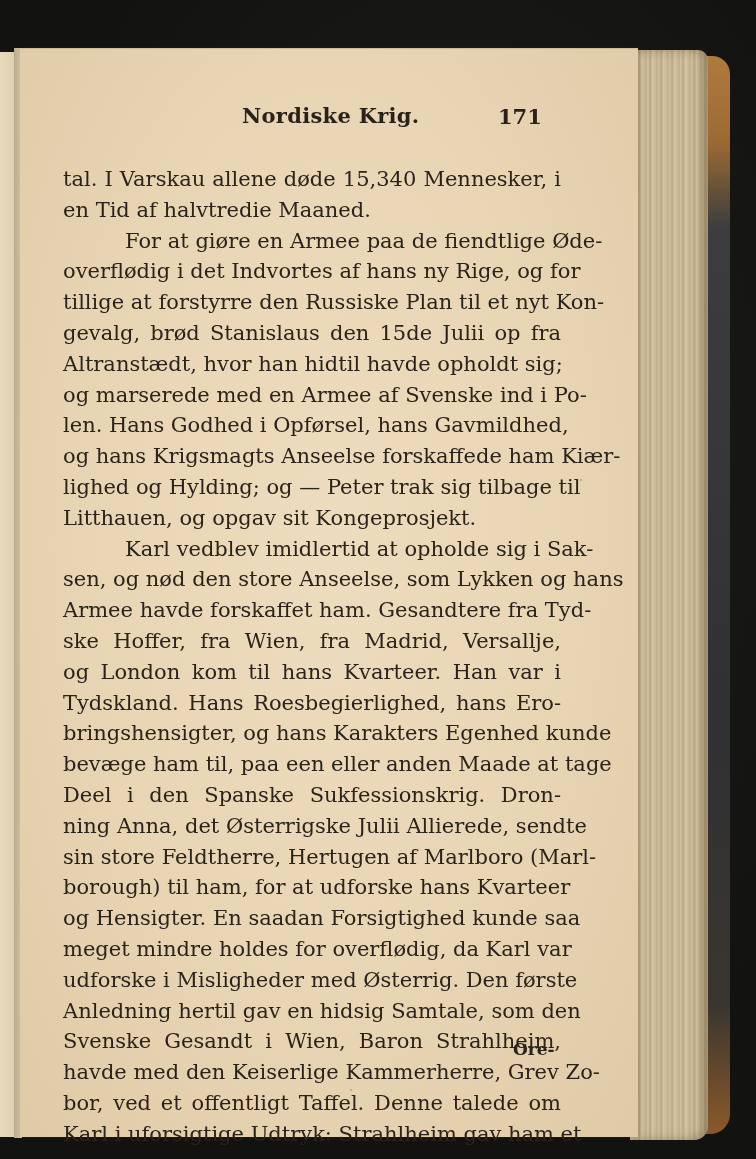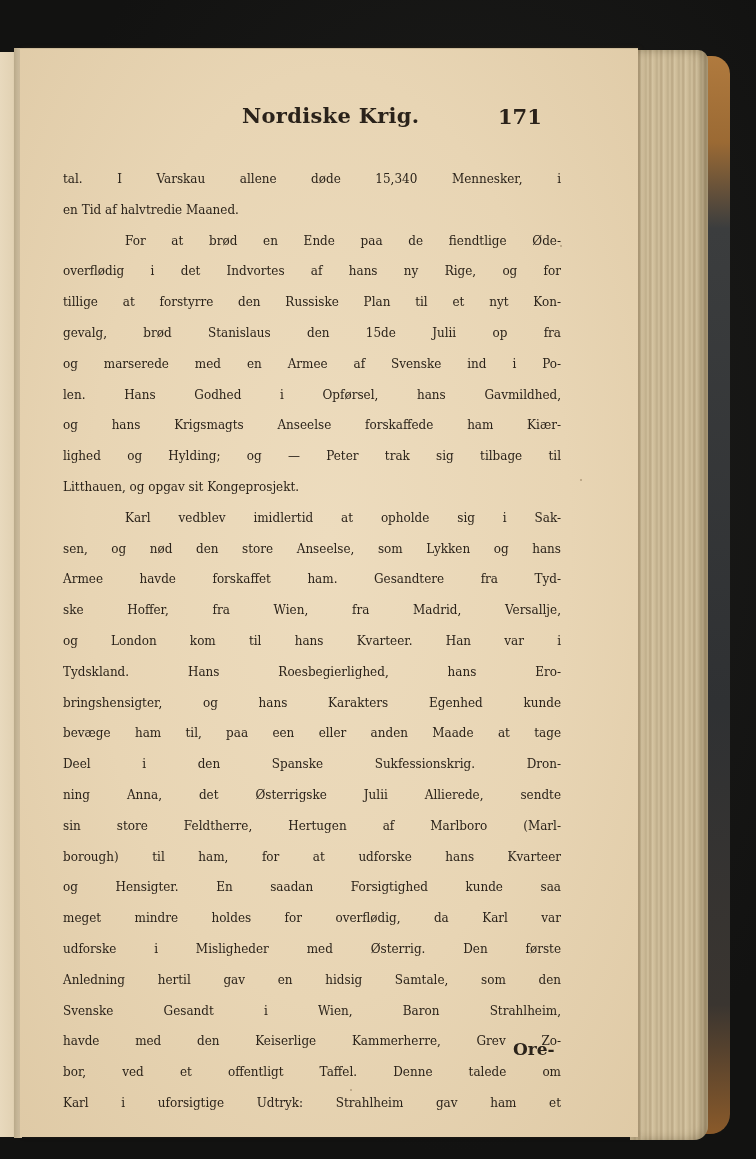--- a/index.html
+++ b/index.html
@@ -76,21 +76,21 @@
     font-family: "DejaVu Serif", serif;
     font-weight: bold;
     font-size: 21px;
     color: #2a221a;
   }
   .body-text {
     position: absolute;
     left: 43px; top: 115px;
     width: 498px;
     font-family: "DejaVu Serif", serif;
-    font-size: 12px;
+    font-size: 21px;
     line-height: 30.8px;
     color: #2b231a;
   }
   .line {
     display: block;
     white-space: nowrap;
     text-align: justify;
     text-align-last: justify;
     height: 30.8px;
     overflow: visible;
@@ -118,24 +118,25 @@
 
   <div class="page">
     <div class="running-head">
       <span class="rh-title">Nordiske Krig.</span>
       <span class="rh-page">171</span>
     </div>
 
     <div class="body-text" id="body-text">
         <span class="line">tal. I Varskau allene døde 15,340 Mennesker, i</span>
         <span class="line last">en Tid af halvtredie Maaned.</span>
-        <span class="line indent">For at brød en Ende paa de fiendtlige Øde-</span>
+        <span class="line indent">For at giøre en Armee paa de fiendtlige Øde-</span>
         <span class="line">overflødig i det Indvortes af hans ny Rige, og for</span>
         <span class="line">tillige at forstyrre den Russiske Plan til et nyt Kon-</span>
         <span class="line">gevalg, brød Stanislaus den 15de Julii op fra</span>
+        <span class="line">Altranstædt, hvor han hidtil havde opholdt sig;</span>
         <span class="line">og marserede med en Armee af Svenske ind i Po-</span>
         <span class="line">len. Hans Godhed i Opførsel, hans Gavmildhed,</span>
         <span class="line">og hans Krigsmagts Anseelse forskaffede ham Kiær-</span>
         <span class="line">lighed og Hylding; og — Peter trak sig tilbage til</span>
         <span class="line last">Litthauen, og opgav sit Kongeprosjekt.</span>
         <span class="line indent">Karl vedblev imidlertid at opholde sig i Sak-</span>
         <span class="line">sen, og nød den store Anseelse, som Lykken og hans</span>
         <span class="line">Armee havde forskaffet ham. Gesandtere fra Tyd-</span>
         <span class="line">ske Hoffer, fra Wien, fra Madrid, Versallje,</span>
         <span class="line">og London kom til hans Kvarteer. Han var i</span>

